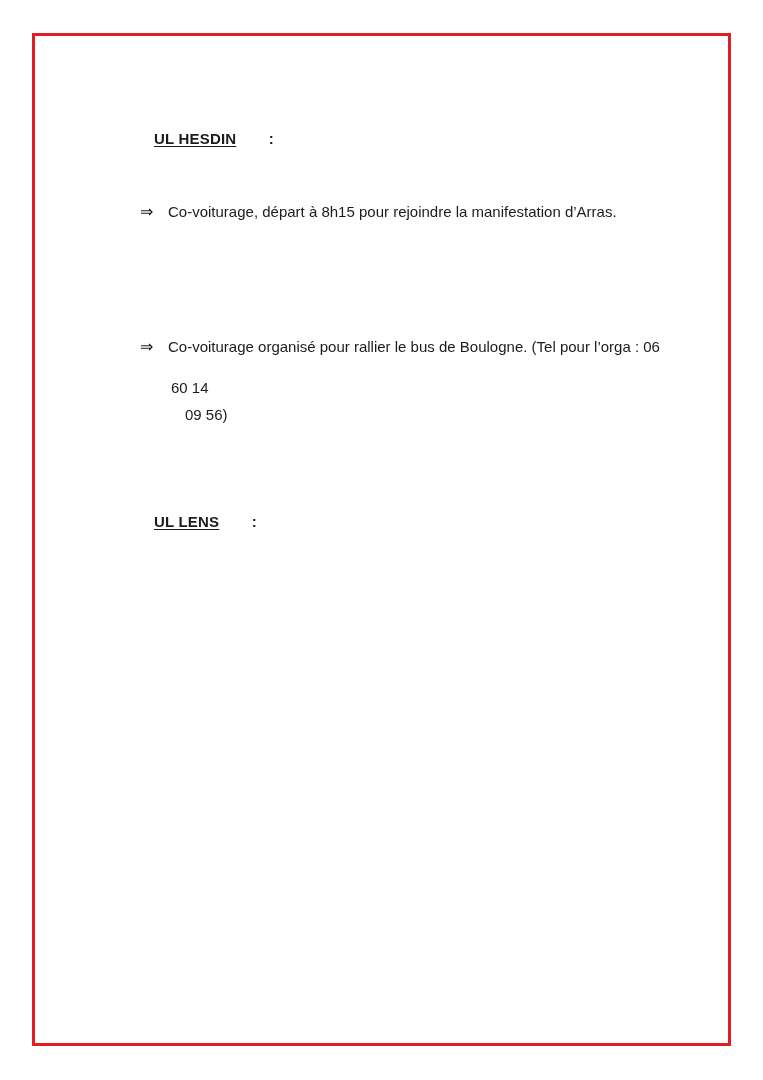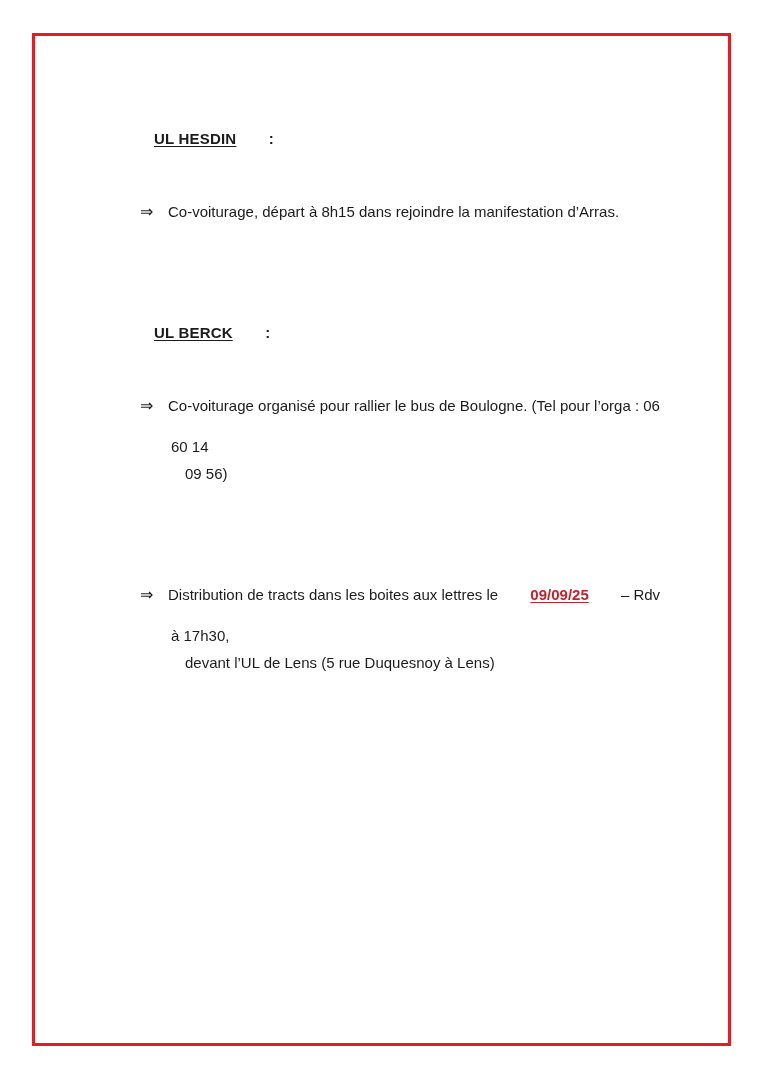--- a/index.html
+++ b/index.html
@@ -55,26 +55,25 @@
   }
 </style>
 </head>
 <body>
 
 <div class="border-frame">
   <div class="content">
 
     <section>
       <p class="heading"><span class="underlined">UL HESDIN</span><span> :</span></p>
-      <p class="item"><span class="bullet">⇒</span><span>Co-voiturage, départ à 8h15 dans rejoindre la manifestation d’Arras.</span></p>
+      <p class="item"><span class="bullet">⇒</span><span>Co-voiturage, départ à 8h15 pour rejoindre la manifestation d’Arras.</span></p>
     </section>
 
     <section>
-      <p class="heading"><span class="underlined">UL BERCK</span><span> :</span></p>
       <p class="item"><span class="bullet">⇒</span><span>Co-voiturage organisé pour rallier le bus de Boulogne. (Tel pour l’orga : 06 60 14</span><br><span>09 56)</span></p>
     </section>
 
     <section>
-      <p class="item"><span class="bullet">⇒</span><span>Distribution de tracts dans les boites aux lettres le </span><span class="date-red">09/09/25</span><span> – Rdv à 17h30,</span><br><span>devant l’UL de Lens (5 rue Duquesnoy à Lens)</span></p>
+      <p class="heading"><span class="underlined">UL LENS</span><span> :</span></p>
     </section>
 
   </div>
 </div>
 
 </body></html>

